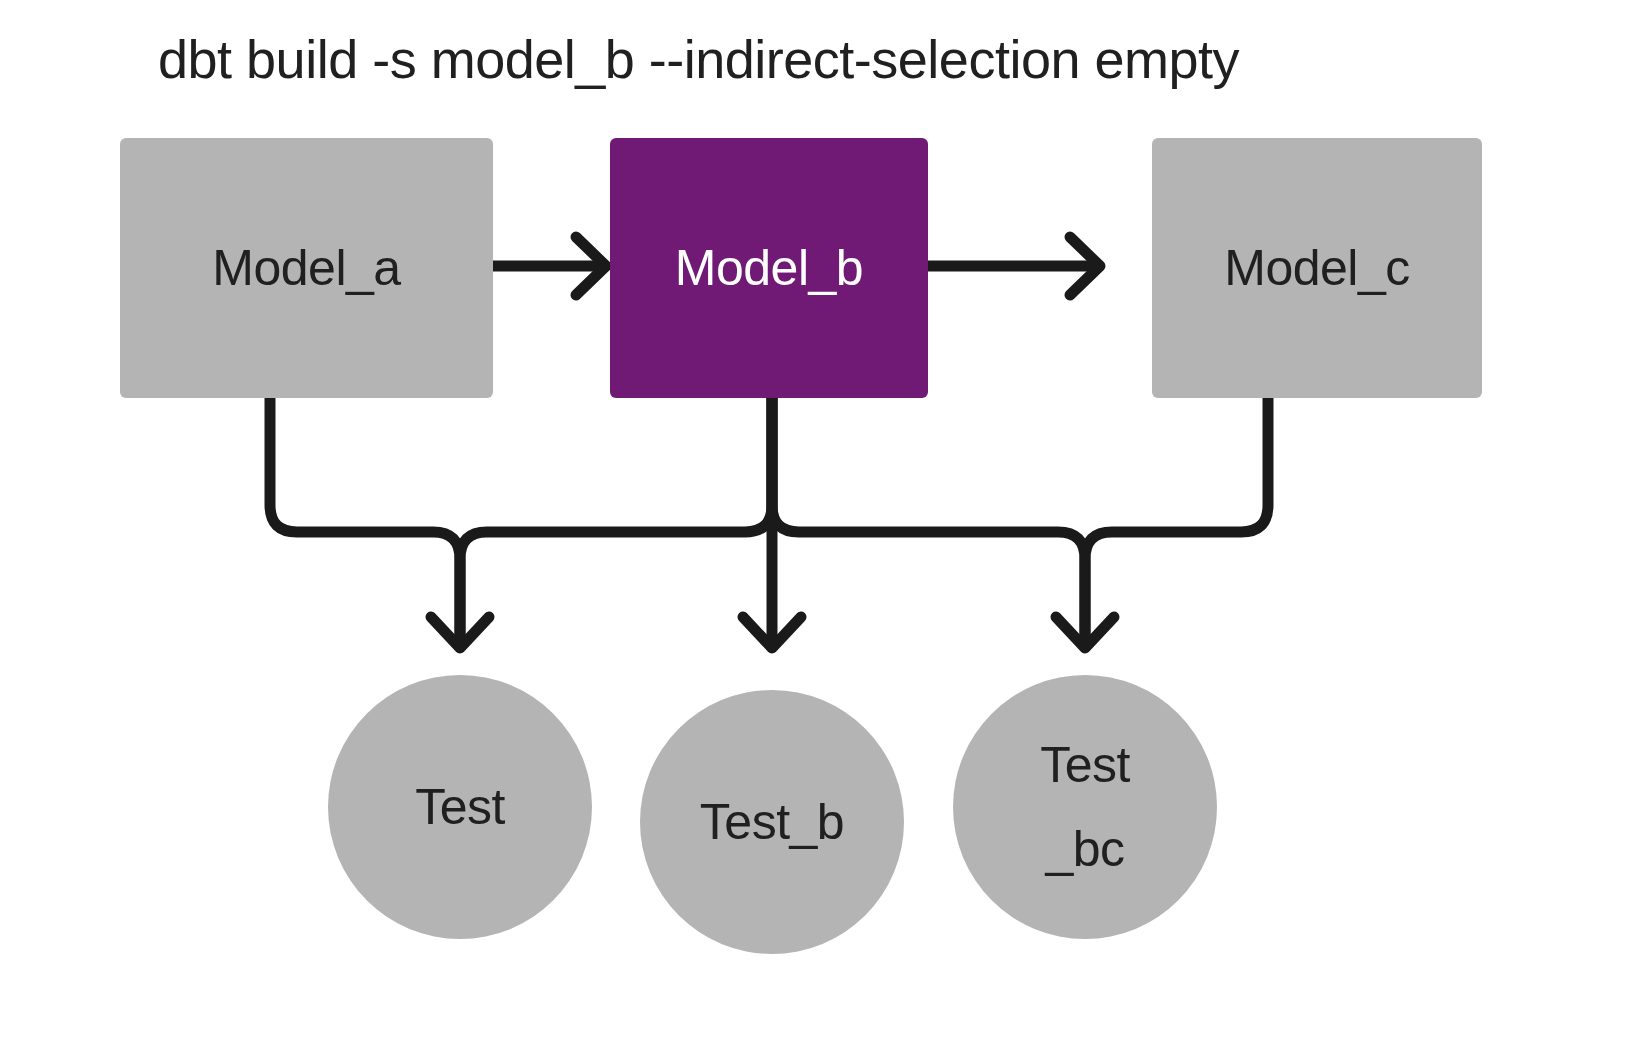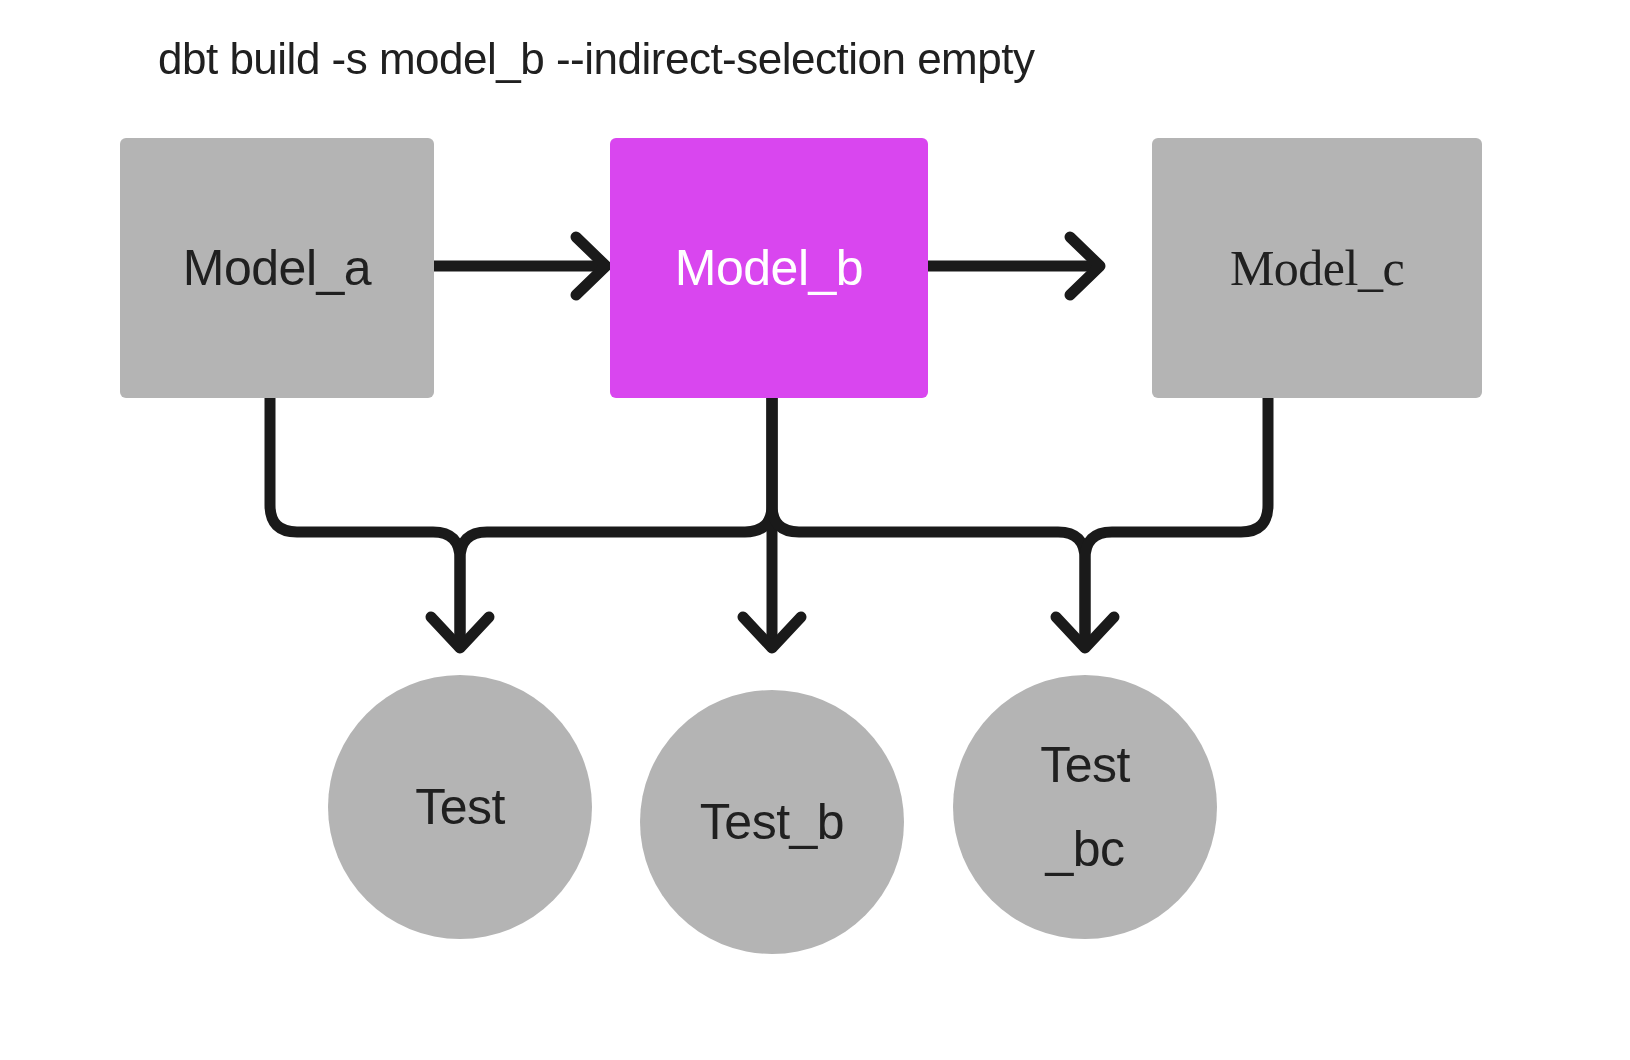--- a/index.html
+++ b/index.html
@@ -24,42 +24,42 @@
     left: 0;
     top: 0;
     width: 1630px;
     height: 1060px;
     pointer-events: none;
   }
   .title {
     position: absolute;
     left: 158px;
     top: 28px;
-    font-size: 44px;
+    font-size: 54px;
     line-height: 62px;
     color: #202020;
     white-space: nowrap;
     letter-spacing: -0.5px;
   }
   .node-box {
     position: absolute;
     border-radius: 6px;
     display: flex;
     align-items: center;
     justify-content: center;
     font-size: 50px;
     line-height: 56px;
     letter-spacing: -0.5px;
   }
   .node-box.gray {
     background: #b4b4b4;
     color: #202020;
   }
   .node-box.blue {
-    background: #d946ef;
+    background: #701a75;
     color: #ffffff;
   }
   .node-circle {
     position: absolute;
     border-radius: 50%;
     background: #b4b4b4;
     color: #202020;
     display: flex;
     flex-direction: column;
     align-items: center;
@@ -96,29 +96,29 @@
       <path d="M 772 398 L 772 505 Q 772 532 799 532 L 1058 532 Q 1085 532 1085 559 L 1085 645"></path>
 
       <path d="M 1268 398 L 1268 505 Q 1268 532 1241 532 L 1112 532 Q 1085 532 1085 559 L 1085 645"></path>
 
       <path d="M 431 617 L 460 648 L 489 617"></path>
       <path d="M 743 617 L 772 648 L 801 617"></path>
       <path d="M 1056 617 L 1085 648 L 1114 617"></path>
     </g>
   </svg>
 
-  <div class="node-box gray" style="left:120px; top:138px; width:314px; height:260px;">
+  <div class="node-box gray" style="left:120px; top:138px; width:373px; height:260px;">
     <span>Model_a</span>
   </div>
 
   <div class="node-box blue" style="left:610px; top:138px; width:318px; height:260px;">
     <span>Model_b</span>
   </div>
 
-  <div class="node-box gray" style="left:1152px; top:138px; width:330px; height:260px;font-family:Liberation Serif, serif;">
+  <div class="node-box gray" style="left:1152px; top:138px; width:330px; height:260px;">
     <span>Model_c</span>
   </div>
 
   <div class="node-circle" style="left:328px; top:675px; width:264px; height:264px;">
     <span class="l1">Test</span>
   </div>
 
   <div class="node-circle" style="left:640px; top:690px; width:264px; height:264px;">
     <span class="l1">Test_b</span>
   </div>

